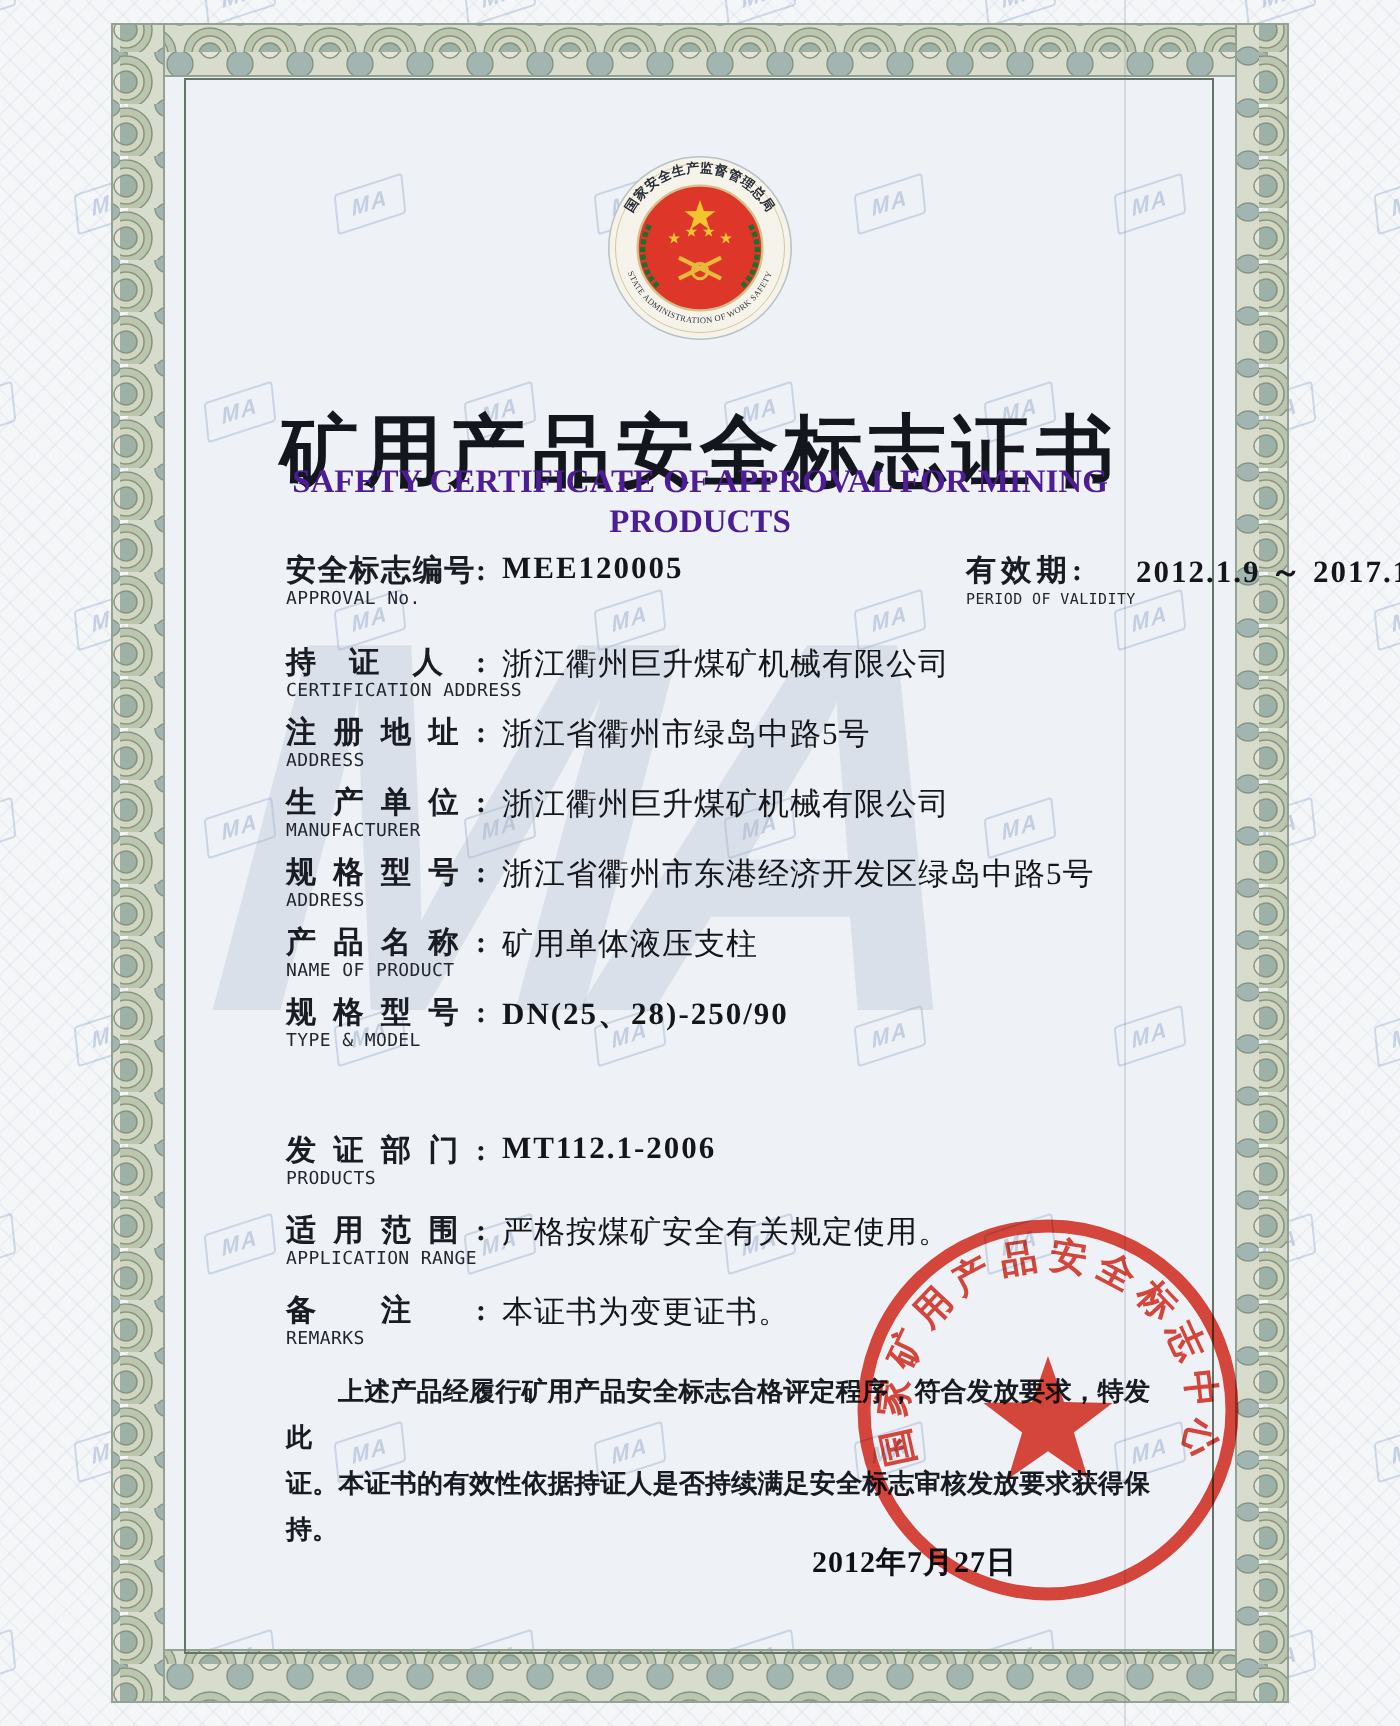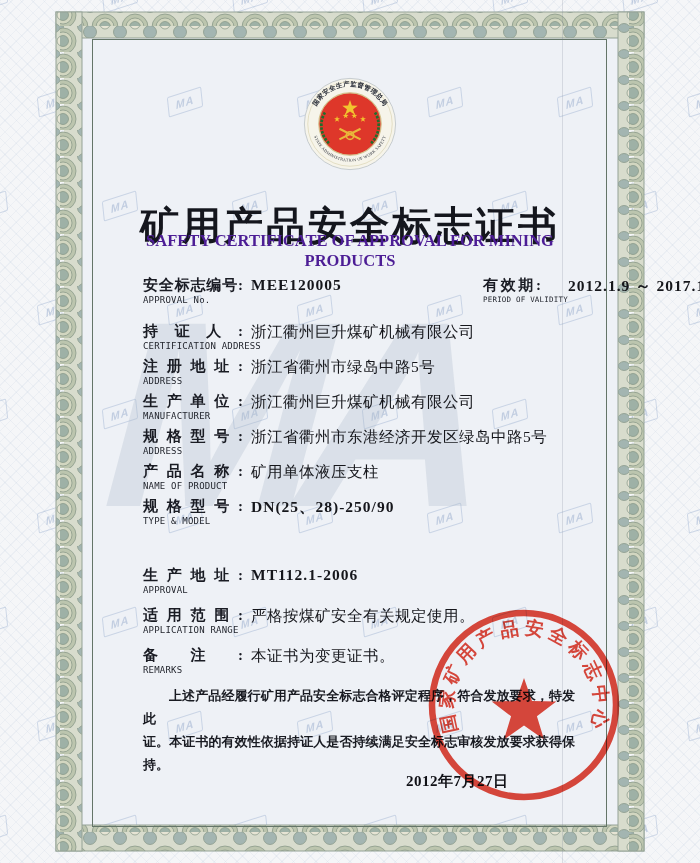--- a/index.html
+++ b/index.html
@@ -241,22 +241,22 @@
     <span class="sub-en">NAME OF PRODUCT</span>
     <span class="fval">矿用单体液压支柱</span>
   </div>
   <div class="frow" style="top:497px">
     <span class="zh-label">规格型号:</span>
     <span class="sub-en">TYPE &amp; MODEL</span>
     <span class="fval code">DN(25、28)-250/90</span>
   </div>
 
   <div class="frow" style="top:566px">
-    <span class="zh-label">生产地址:</span>
-    <span class="sub-en">APPROVAL</span>
+    <span class="zh-label">发证部门:</span>
+    <span class="sub-en">PRODUCTS</span>
     <span class="fval code">MT112.1-2006</span>
   </div>
   <div class="frow" style="top:606px">
     <span class="zh-label">适用范围:</span>
     <span class="sub-en">APPLICATION RANGE</span>
     <span class="fval">严格按煤矿安全有关规定使用。</span>
   </div>
   <div class="frow" style="top:646px">
     <span class="zh-label">备注:</span>
     <span class="sub-en">REMARKS</span>

